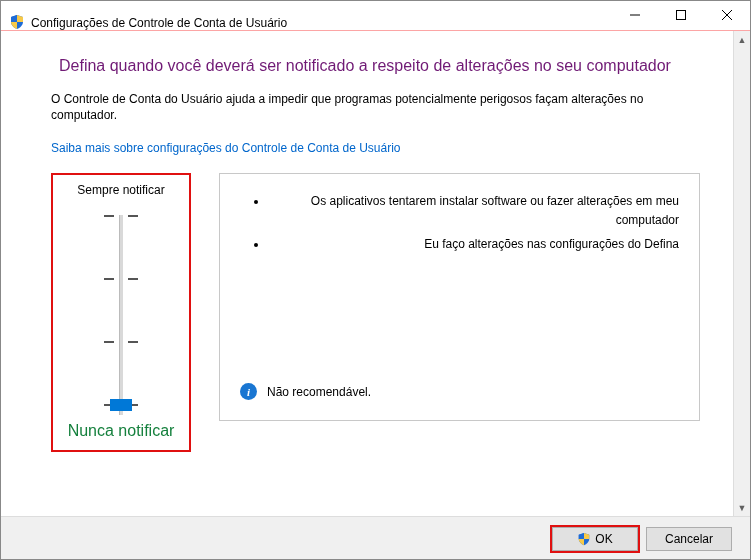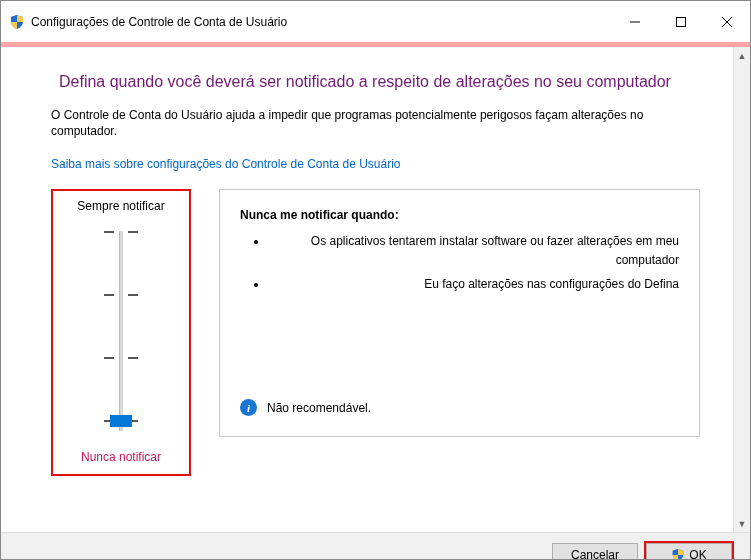--- a/index.html
+++ b/index.html
@@ -10,25 +10,25 @@
     body {
       font-family: 'Segoe UI', Tahoma, sans-serif;
       font-size: 12px;
       background: #fff;
       width: 751px;
       height: 560px;
       overflow: hidden;
       border: 1px solid #888;
     }
     .titlebar {
-      height: 46px;
-      display: flex;
-      align-items: center;
+      height: 30px;
+      display: flex;
+      align-items: flex-end;
       padding-left: 8px;
-      border-bottom: 5px solid #fca5a5;
+      border-bottom: 1px solid #fca5a5;
       background: #fff;
     }
     .shield-icon-small {
       width: 16px;
       height: 16px;
       margin-right: 6px;
     }
     .title-text {
       font-size: 12px;
       color: #000;
@@ -104,23 +104,22 @@
       border: 2px solid #e01010;
       padding: 8px 4px 10px 4px;
       text-align: center;
     }
     .slider-label-top {
       font-size: 12px;
       color: #000;
       margin-bottom: 10px;
     }
     .slider-label-bottom {
-      font-size: 12px;
-      color: #be185d;
-      margin-top: 12px;
+      font-size: 16px;
+      color: #15803d;
     }
     .slider-wrap {
       position: relative;
       height: 215px;
       display: flex;
       justify-content: center;
       align-items: center;
     }
     .slider-track {
       width: 4px;
@@ -286,41 +285,40 @@
         <div class="slider-tick" style="top:71px"></div>
         <div class="slider-tick" style="top:134px"></div>
         <div class="slider-tick" style="top:197px"></div>
         <div class="slider-track"></div>
         <div class="slider-thumb" style="top:192px"></div>
       </div>
       <div class="slider-label-bottom">Nunca notificar</div>
     </div>
 
     <div class="detail-box">
-      <div class="detail-heading">Nunca me notificar quando:</div>
       <ul class="detail-list">
         <li>Os aplicativos tentarem instalar software ou fazer alterações em meu computador</li>
         <li>Eu faço alterações nas configurações do Defina</li>
       </ul>
       <div class="recommendation">
         <span class="info-icon">i</span>
         <span>Não recomendável.</span>
       </div>
     </div>
   </div>
 </div>
 
 <div class="button-bar">
-  <button class="btn">
-    <span>Cancelar</span>
-  </button>
   <button class="btn btn-ok">
     <span class="shield-mini">
       <svg viewBox="0 0 16 16">
         <path d="M8 1 L14 3 V8 C14 11 11 14 8 15 C5 14 2 11 2 8 V3 Z" fill="#1e6bd6"></path>
         <path d="M8 1 L14 3 V8 L8 8 Z" fill="#f7c948"></path>
         <path d="M8 8 L8 15 C5 14 2 11 2 8 L8 8 Z" fill="#f7c948"></path>
         <path d="M8 1 L8 8 L2 8 V3 Z" fill="#1e6bd6"></path>
       </svg>
     </span>
     <span>OK</span>
   </button>
+  <button class="btn">
+    <span>Cancelar</span>
+  </button>
 </div>
 
 </body></html>

